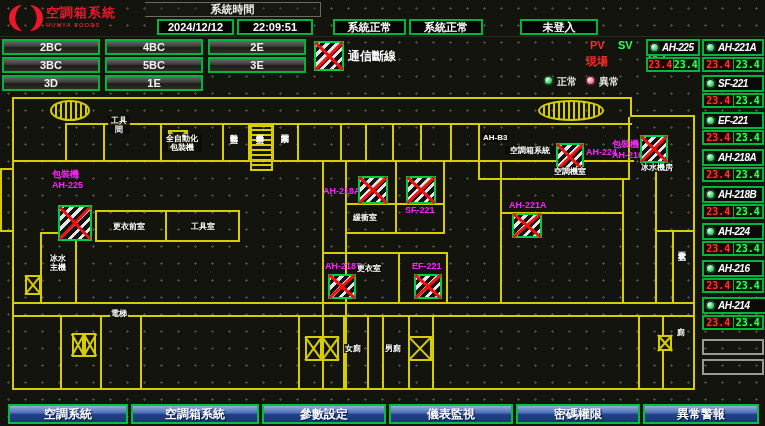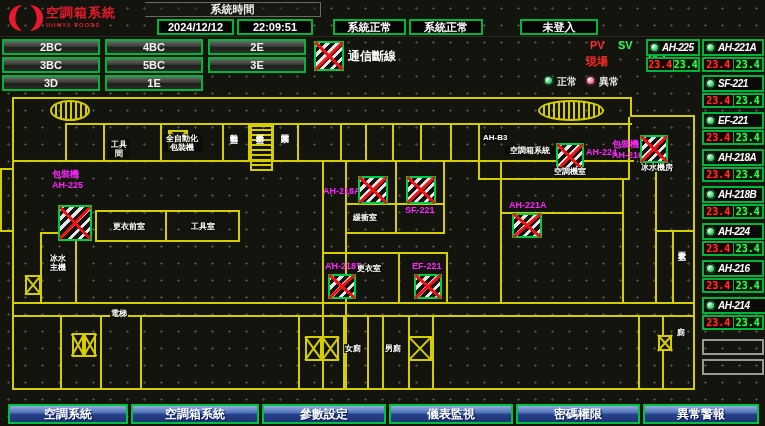--- a/index.html
+++ b/index.html
@@ -266,21 +266,21 @@
     </svg>
   </div>
 
 <div class="mlabel" style="left:509px;top:201px">AH-221A</div>
 <div class="eq" style="left:512px;top:213px;width:30px;height:25px">
   <svg viewBox="0 0 10 10" preserveAspectRatio="none">
       <path d="M1 1 9 9 M9 1 1 9" stroke="#ee1212" stroke-width="3" fill="none" vector-effect="non-scaling-stroke"></path>
     </svg>
   </div>
 
-<div class="rlabel" style="left:108px;top:140px;width:22px">工具間</div>
+<div class="rlabel" style="left:108px;top:116px;width:22px">工具間</div>
 <div class="rlabel" style="left:162px;top:134px;width:40px">全自動化包裝機</div>
 <div class="rlabel vert" style="left:228px;top:128px">乾料室</div>
 <div class="rlabel vert" style="left:254px;top:128px">原料室</div>
 <div class="rlabel vert" style="left:279px;top:128px">茶水間</div>
 <div class="rlabel" style="left:482px;top:133px">AH-B3</div>
 <div class="rlabel" style="left:505px;top:146px;width:50px">空調箱系統</div>
 <div class="rlabel" style="left:553px;top:167px">空調機室</div>
 <div class="rlabel" style="left:640px;top:163px">冰水機房</div>
 <div class="rlabel" style="left:352px;top:213px">緩衝室</div>
 <div class="rlabel" style="left:356px;top:264px">更衣室</div>

